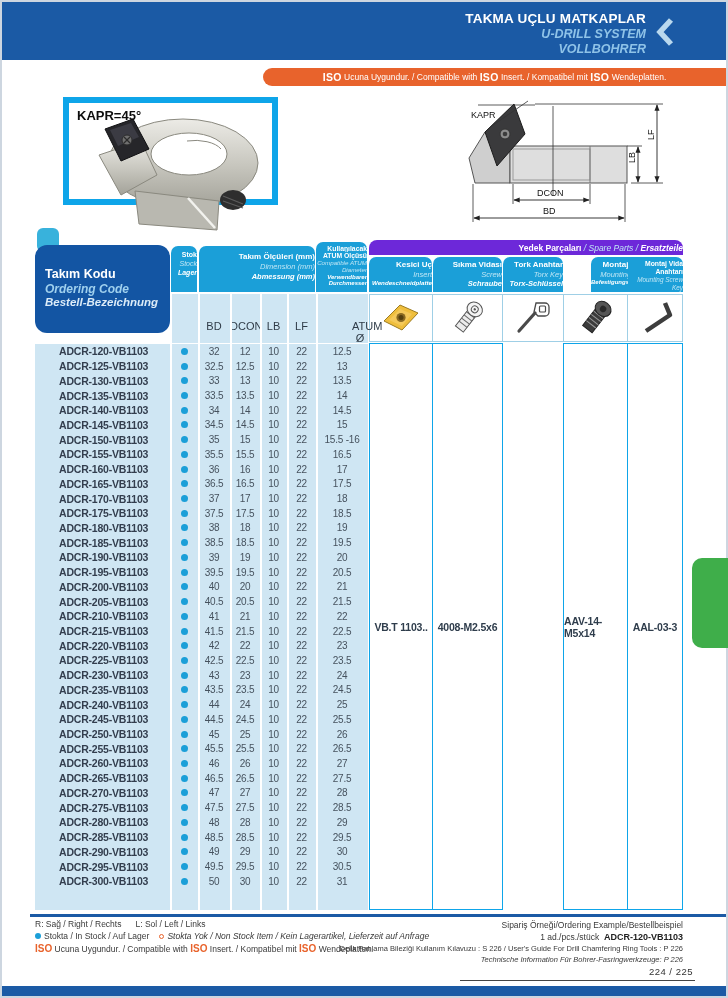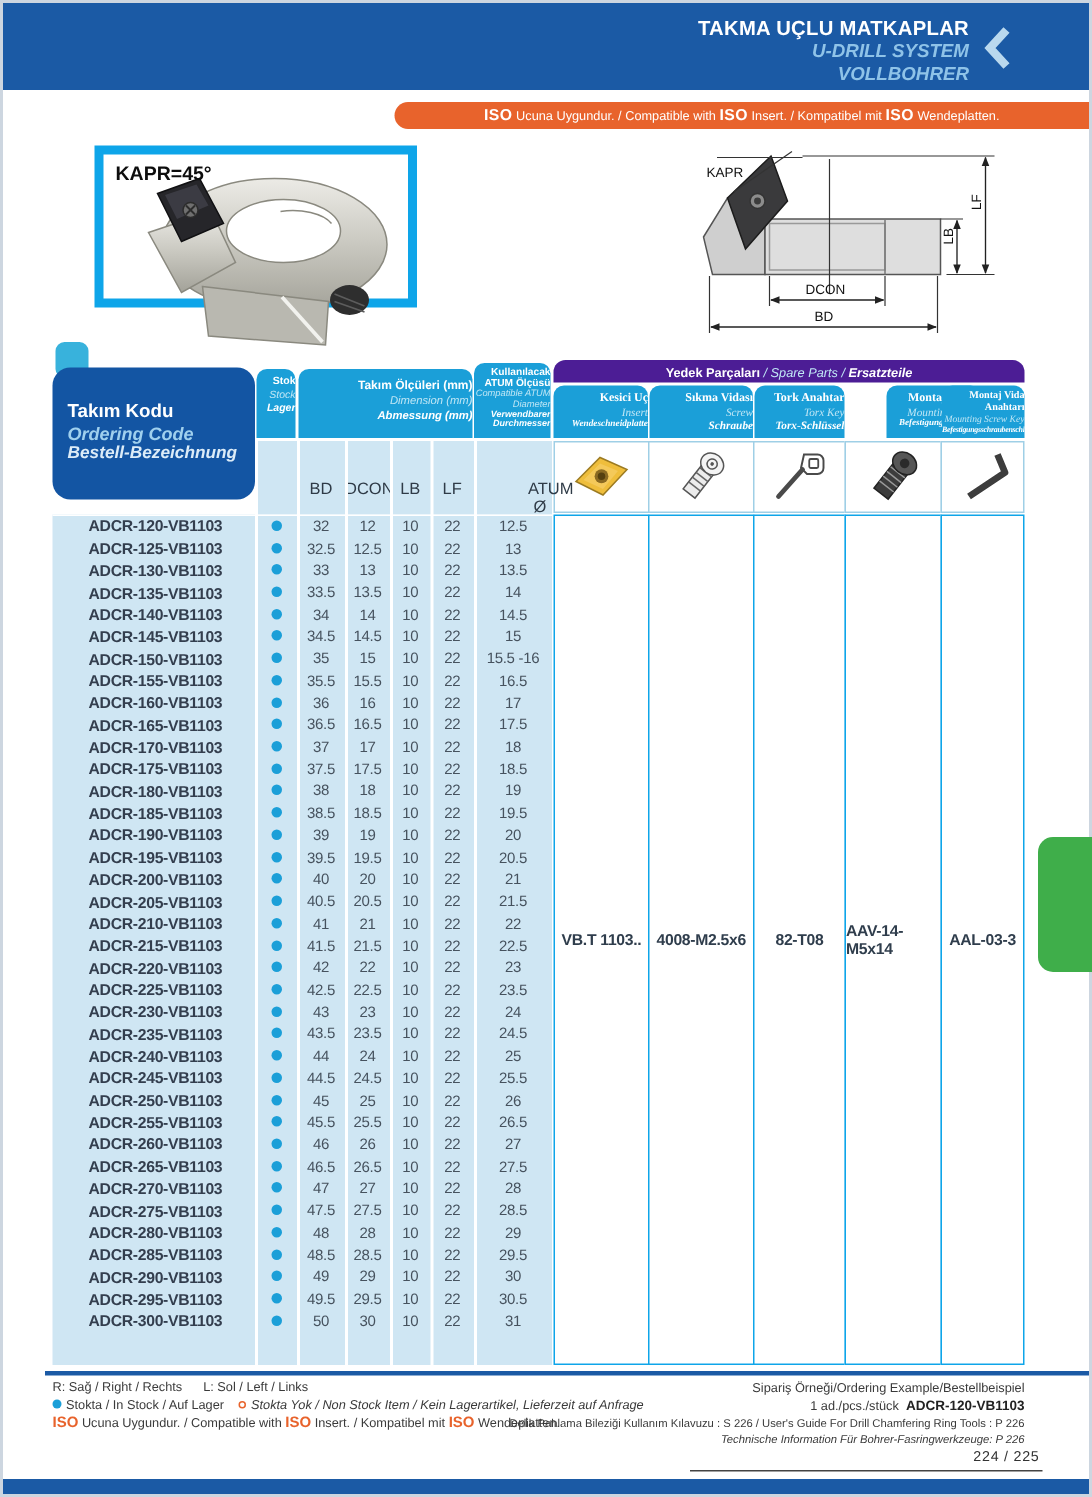--- a/index.html
+++ b/index.html
@@ -42,27 +42,27 @@
   .hcyan .l2 { font-style:italic; font-size:7.5px; color:#bfe6f5; }
   .hcyan .l3 { font-weight:bold; font-style:italic; font-size:7.5px; }
   .h-stok { left:136px; top:18px; width:26px; height:46px; padding-top:5px; line-height:1.25; }
   .h-stok .l1,.h-stok .l2,.h-stok .l3 { font-size:7px; display:block; }
   .h-dim  { left:164px; top:18px; width:116px; height:46px; padding-top:6px; line-height:1.3; }
   .h-atum { left:281px; top:14px; width:51px; height:50px; padding-top:3px; line-height:1.1; }
   .h-atum .l1 { font-size:6.8px; display:block; }
   .h-atum .l2 { font-size:6.2px; display:block; }
   .h-atum .l3 { font-size:6px; display:block; }
 
-  .yedek-band { position:absolute; left:334px; top:12px; width:314px; height:15px; background:#4c1d95; border-radius:8px 8px 0 0;
-     color:#fff; font-size:8.5px; display:flex; align-items:center; justify-content:center; white-space:pre; }
+  .yedek-band { position:absolute; left:334px; top:12px; width:314px; height:15px; background:#6d28d9; border-radius:8px 8px 0 0;
+     color:#fff; font-size:8.5px; display:flex; align-items:center; justify-content:flex-end; white-space:pre; }
   .yedek-band .b { font-weight:bold; }
   .yedek-band .i { font-style:italic; color:#bfe6f5; }
   .yedek-band .bi { font-weight:bold; font-style:italic; }
 
-  .sparehead { top:29px; height:35px; padding-top:3px; line-height:1.2;font-family:Liberation Serif, serif; }
+  .sparehead { top:29px; height:35px; padding-top:3px; line-height:1.2; }
   .sparehead .l1,.sparehead .l2,.sparehead .l3 { display:block; }
   .sparehead .tiny { font-size:5.3px !important; letter-spacing:-.2px; }
   .sh1 { left:334px; width:63px; } .sh2 { left:398px; width:69px; } .sh3 { left:468px; width:60px; }
   .sh4 { left:512px; width:63px;margin-left:44px; } .sh5 { left:593px; width:55px; }
 
   .iconcell { position:absolute; top:66px; height:48px; background:#fff; border:1px solid #9fcfe6; display:flex; align-items:center; justify-content:center; }
   .ic1 { left:334px; width:64px; } .ic2 { left:397px; width:71px; } .ic3 { left:467px; width:62px; }
   .ic4 { left:528px; width:65px; } .ic5 { left:592px; width:56px; }
 
   .rowB { position:absolute; left:135px; top:66px; width:198px; height:49px; background:#cfe6f3; }
@@ -641,23 +641,20 @@
     <div class="vline v4"></div>
     <div class="vline v5"></div>
     <div class="vline v6"></div>
 
     <div class="sparecol sp1">
         <span>VB.T 1103..</span>
       </div>
     <div class="sparecol sp2">
         <span>4008-M2.5x6</span>
       </div>
-    <div class="sparecol sp3">
-        <span>82-T08</span>
-      </div>
     <div class="sparecol sp4">
         <span>AAV-14-M5x14</span>
       </div>
     <div class="sparecol sp5">
         <span>AAL-03-3</span>
       </div>
   </div>
 
   <div class="hr-blue"></div>
 

